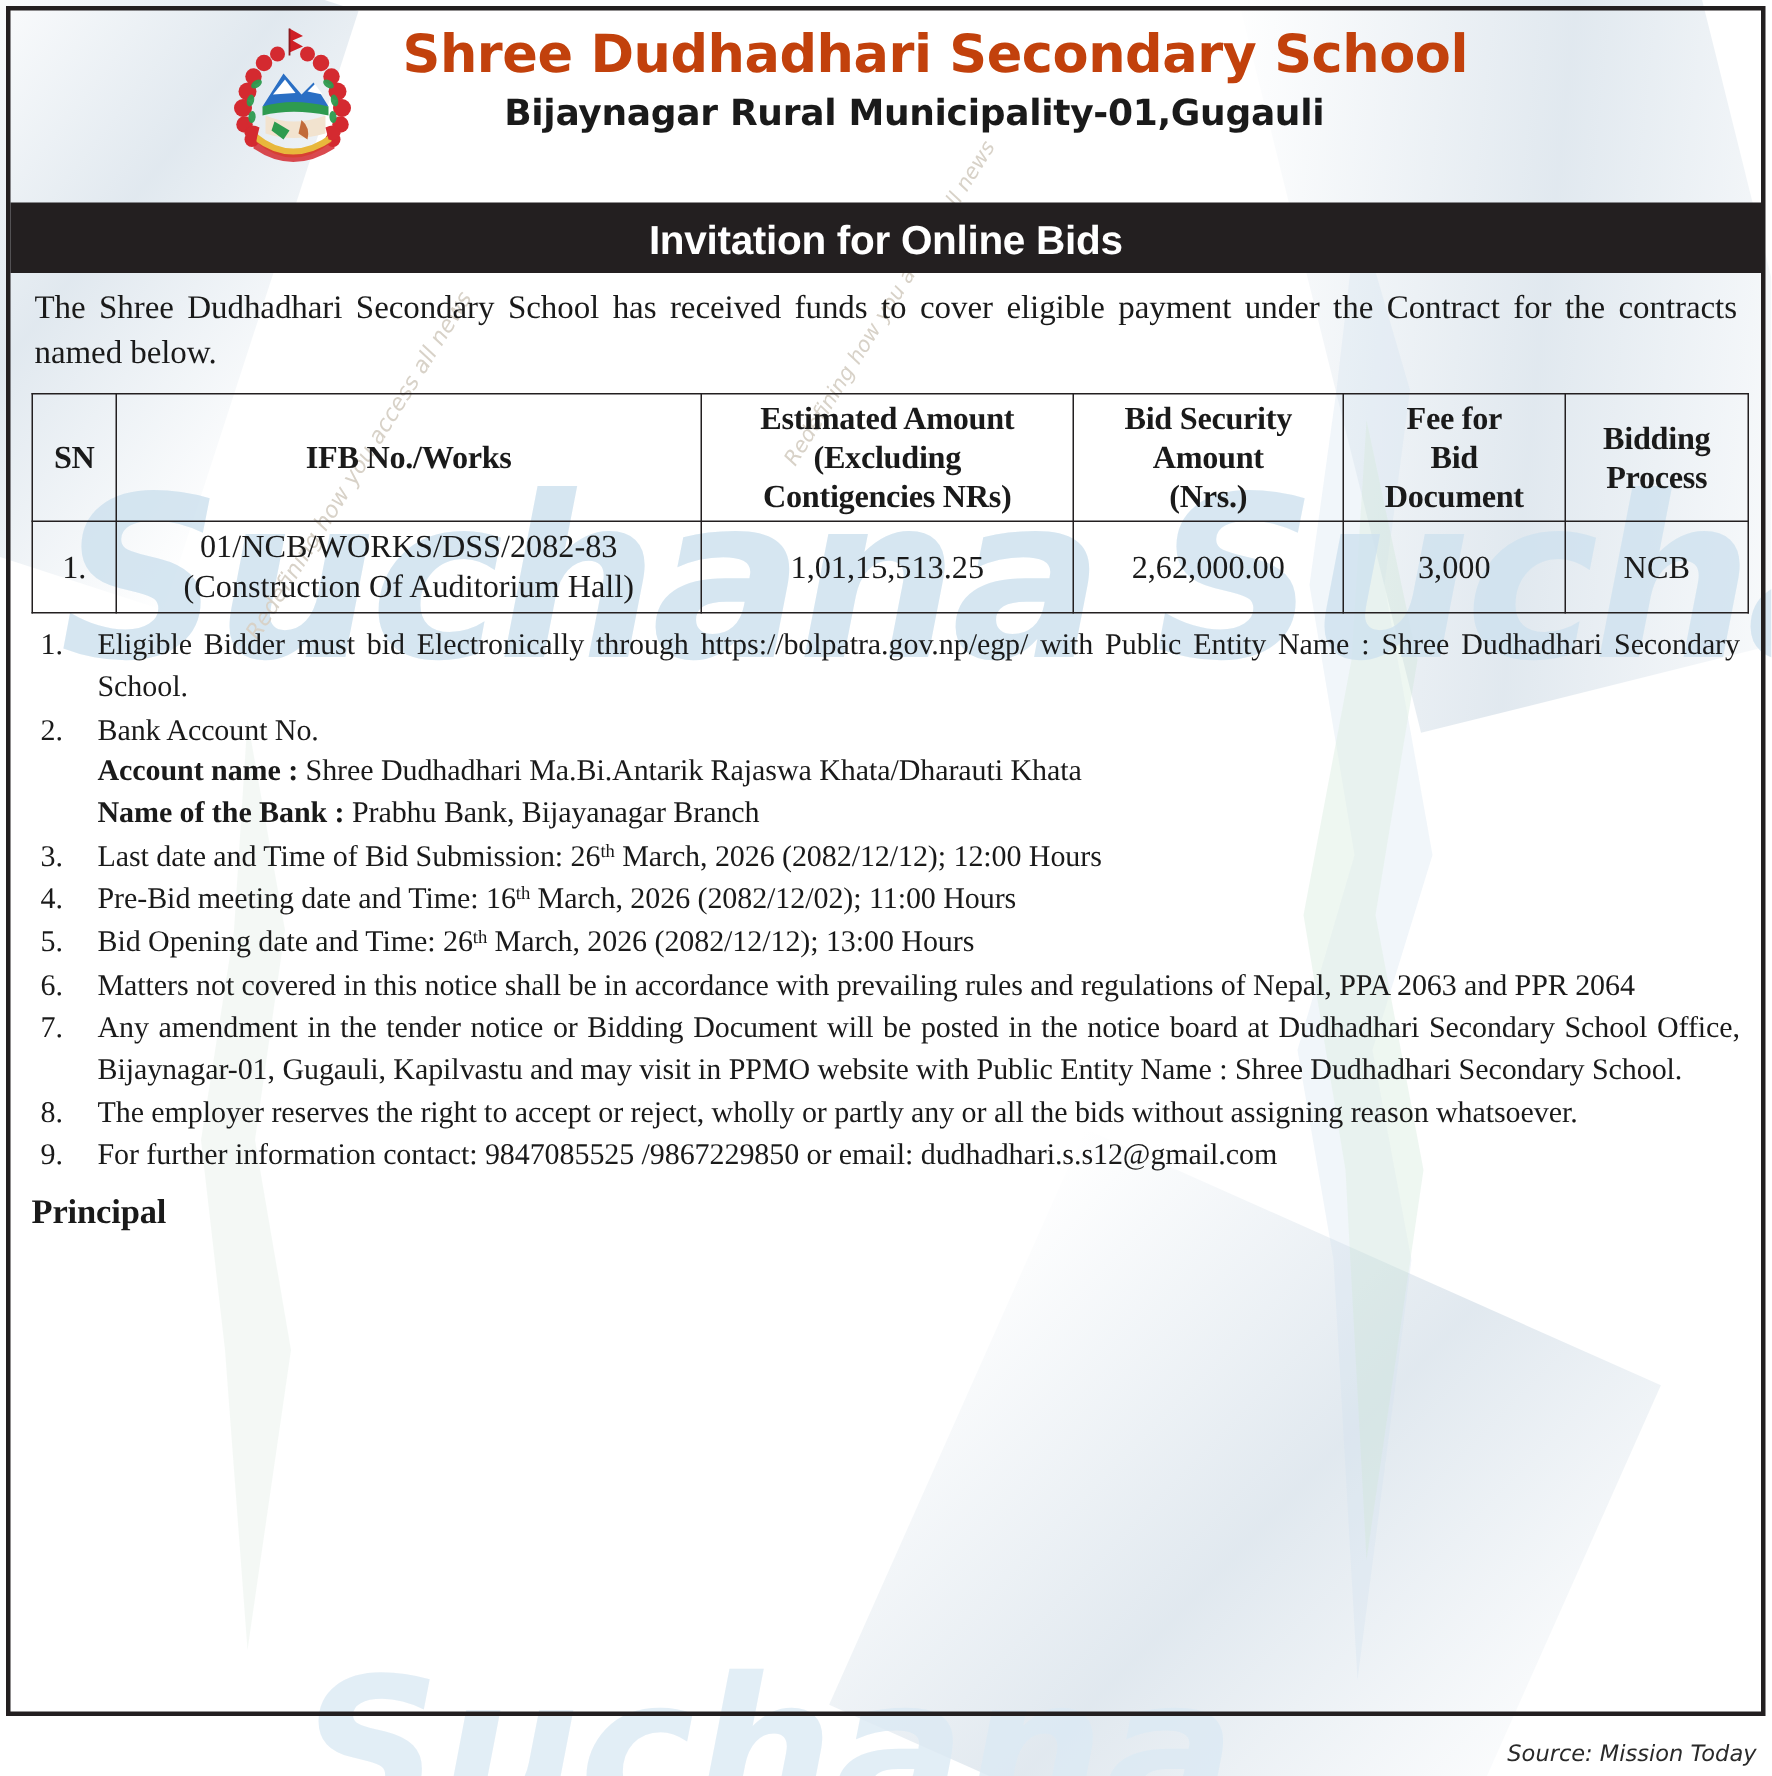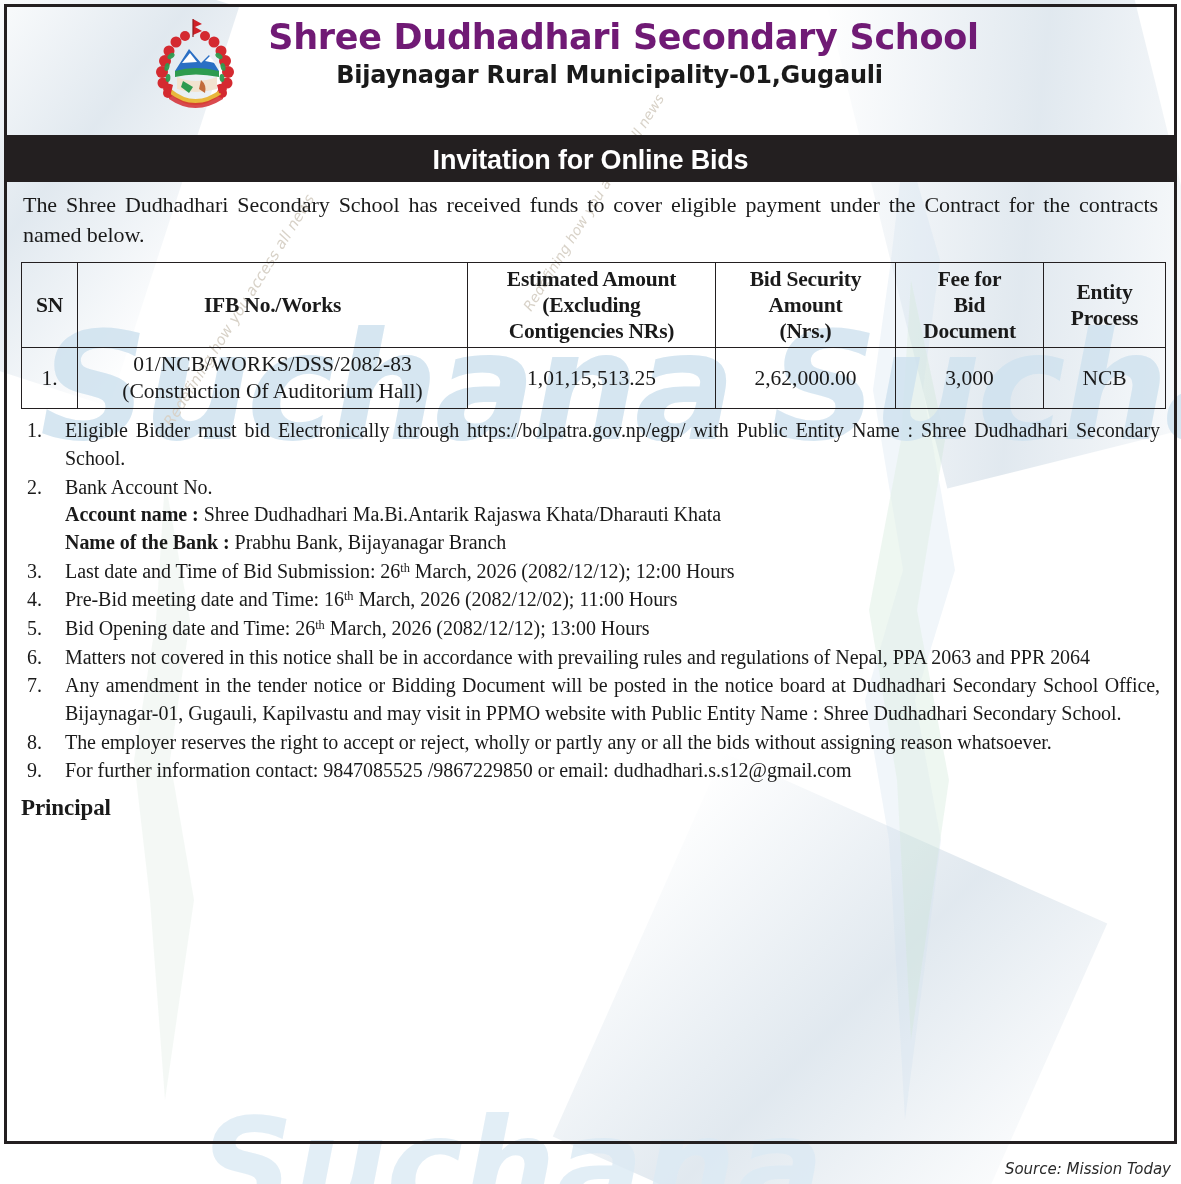--- a/index.html
+++ b/index.html
@@ -147,21 +147,21 @@
     top: 8px;
     width: 92px;
     height: 100px;
   }
   .school-name {
     font-family: "DejaVu Sans", sans-serif;
     font-weight: 700;
     font-size: 35px;
     line-height: 1.12;
     letter-spacing: -.3px;
-    color: #701a75;
+    color: #c2410c;
     margin: 3px 0 0 0;
     padding-left: 66px;
   }
   .school-addr {
     font-family: "DejaVu Sans", sans-serif;
     font-weight: 700;
     font-size: 24px;
     line-height: 1.15;
     letter-spacing: -.2px;
     color: #1a1a1a;
@@ -422,21 +422,21 @@
               <span>Bid Security</span><br>
               <span>Amount</span><br>
               <span>(Nrs.)</span>
             </th>
             <th>
               <span>Fee for</span><br>
               <span>Bid</span><br>
               <span>Document</span>
             </th>
             <th>
-              <span>Entity</span><br>
+              <span>Bidding</span><br>
               <span>Process</span>
             </th>
           </tr>
         </thead>
         <tbody>
           <tr>
             <td>1.</td>
             <td class="works-cell">
               <span>01/NCB/WORKS/DSS/2082-83</span><br>
               <span>(Construction Of Auditorium Hall)</span>

